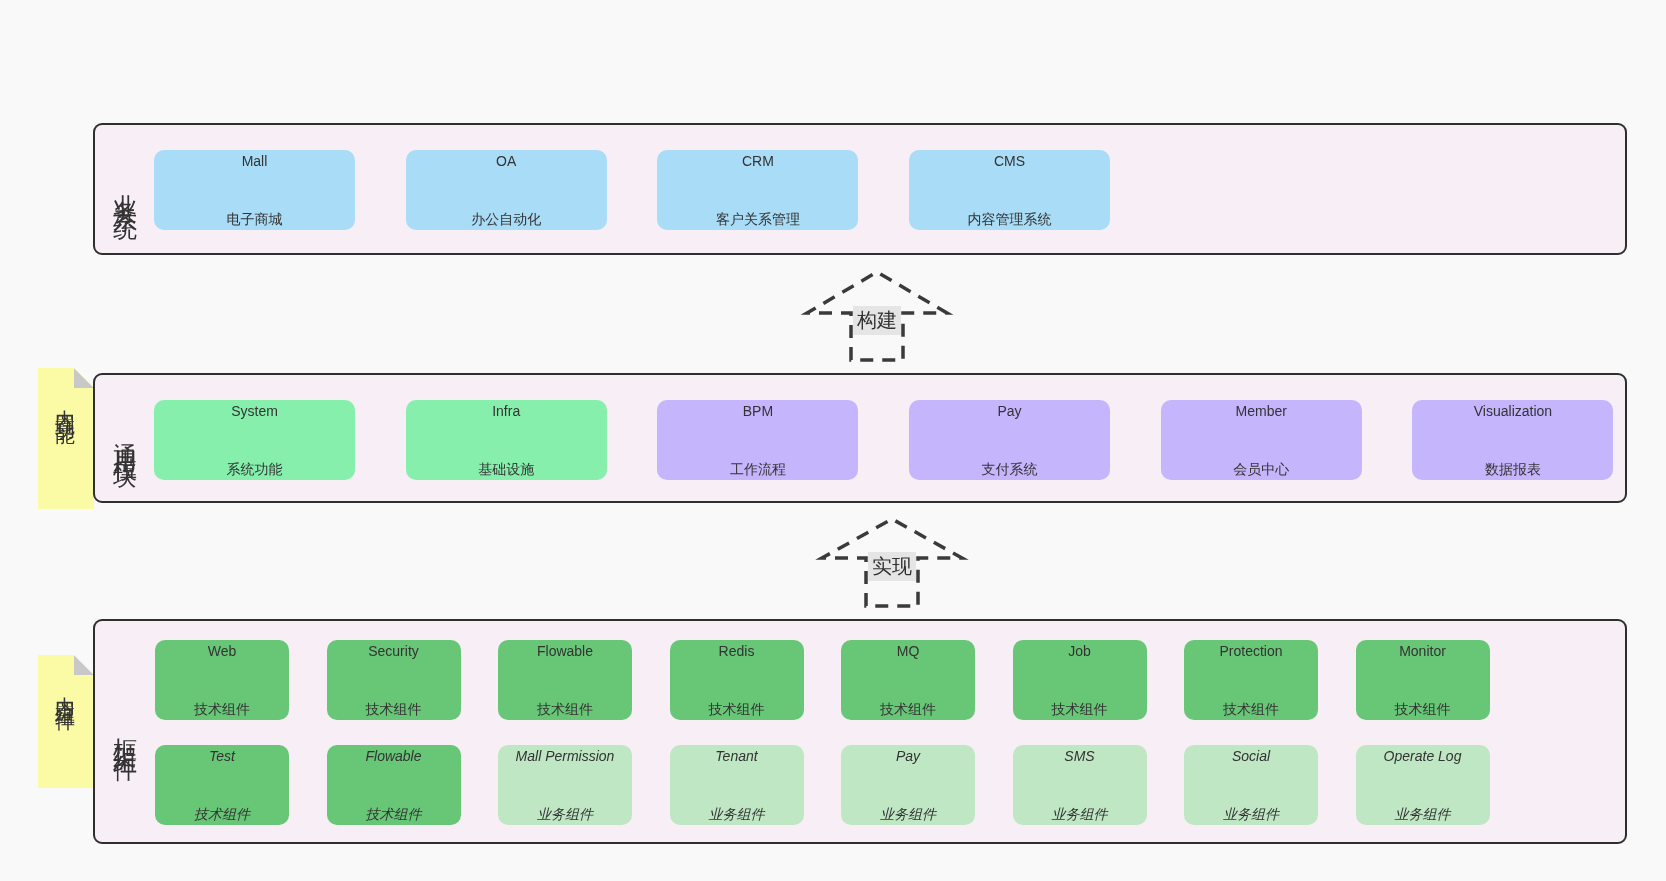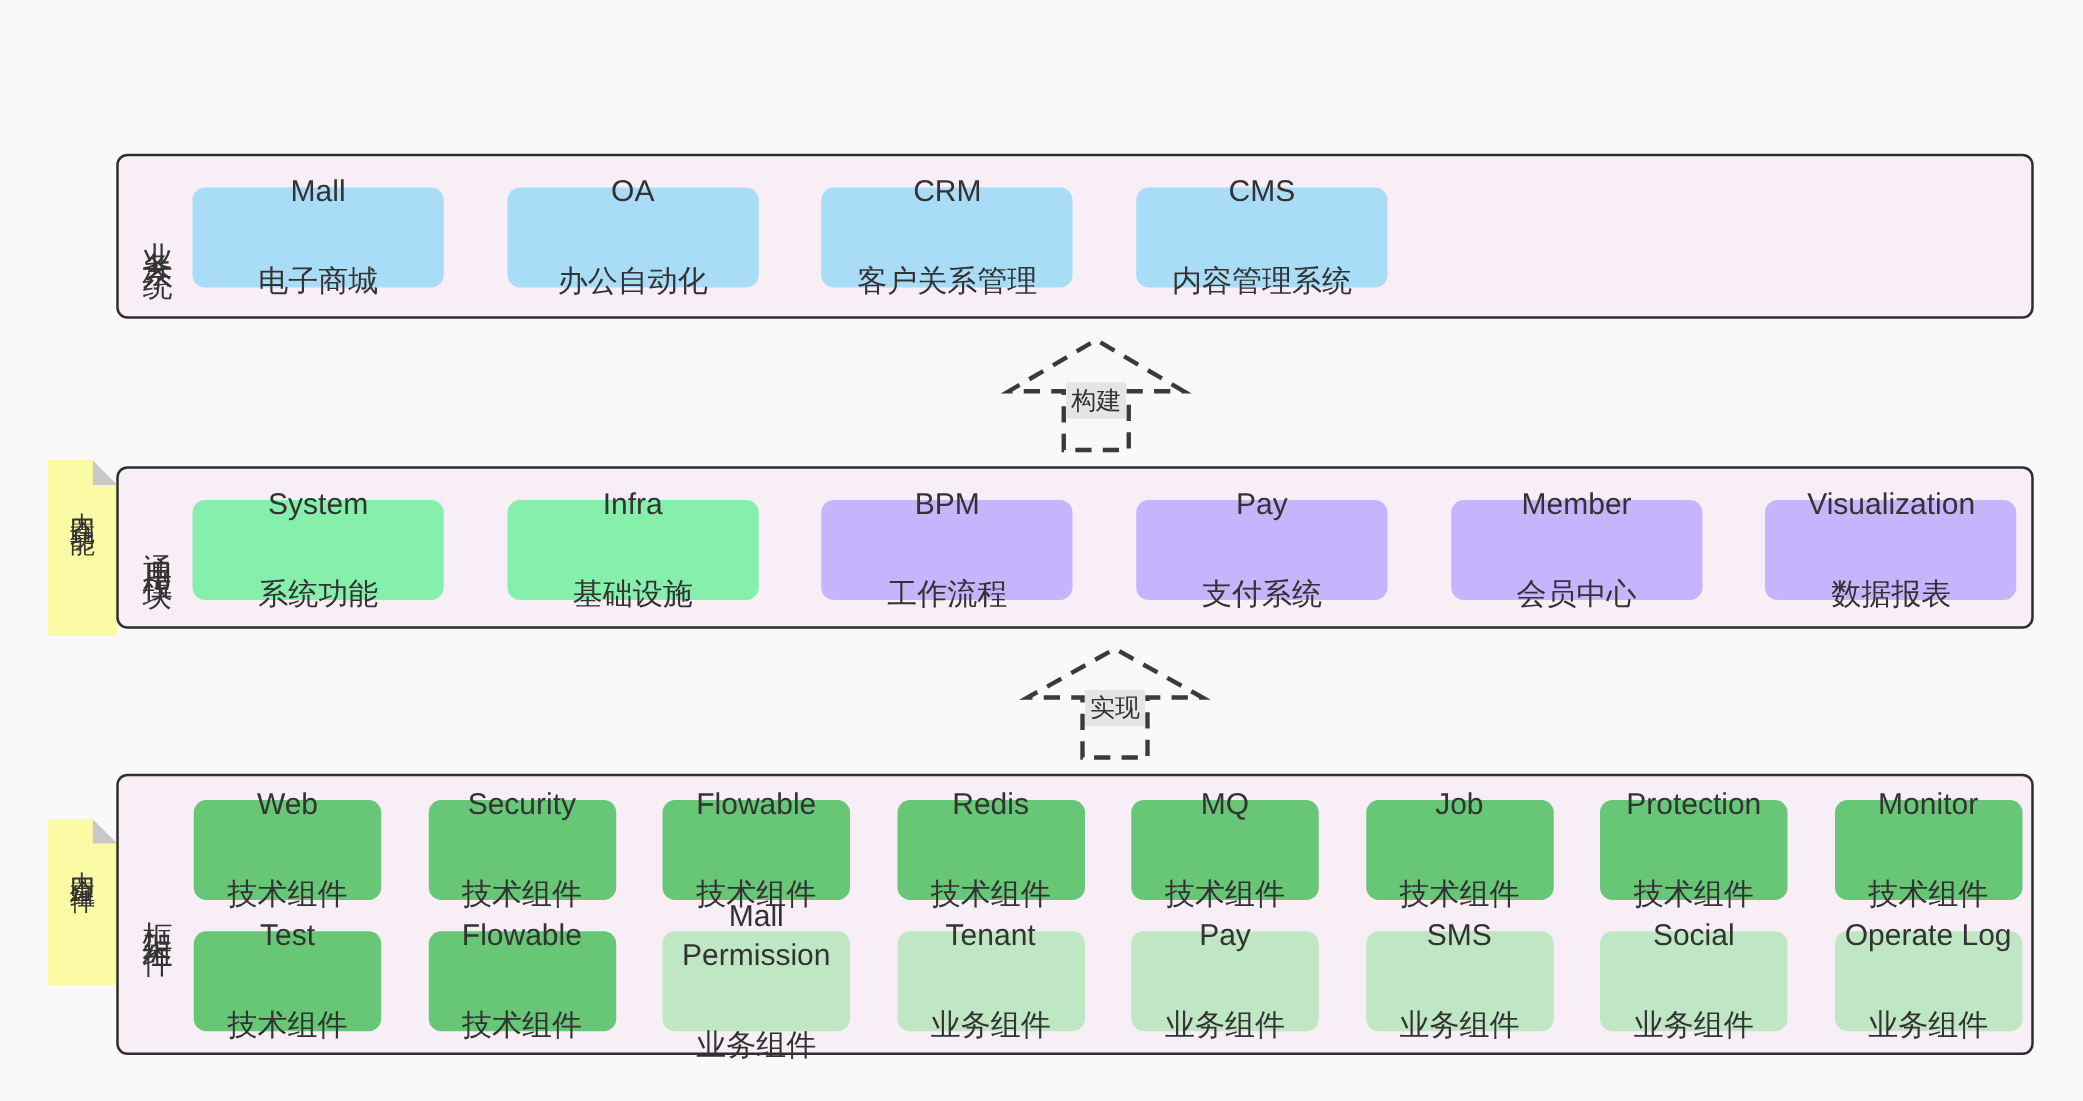--- a/index.html
+++ b/index.html
@@ -19,27 +19,27 @@
   #layer-components{top:619px;height:221px;}
   .vlabel{
     position:absolute;left:14px;top:50%;transform:translateY(-50%);
     writing-mode:vertical-lr;text-orientation:upright;
     font-size:24px;letter-spacing:7px;color:#333;white-space:nowrap;
   }
   .row{position:absolute;display:flex;}
   .row-wide{left:59px;top:25px;gap:50.7px;}
   #layer-components .row{left:60px;gap:37.5px;}
   #comp-row-1{top:19px;}
-  #comp-row-2{top:124px;}
+  #comp-row-2{top:124px;font-style:italic;}
   .box{
     width:201px;height:80px;border-radius:10px;
     display:flex;flex-direction:column;align-items:center;justify-content:center;
-    text-align:center;font-size:24px;line-height:1.32;gap:40px;
-  }
-  #layer-components .box{width:150px;}
+    text-align:center;font-size:14px;line-height:1.32;gap:40px;
+  }
+  #layer-components .box{width:134px;}
   .box .t,.box .s{display:block;padding:0 6px;}
   .v-blue{background:#a9dcf6;}
   .v-red{background:#86efac;}
   .v-pink{background:#c4b5fd;}
   .v-green{background:#68c677;}
   .v-lightgreen{background:#bfe7c4;}
   .sticky{
     position:absolute;left:38px;width:56px;background:#fbfaa5;z-index:1;
     clip-path:polygon(0 0,36px 0,56px 20px,56px 100%,0 100%);
   }

